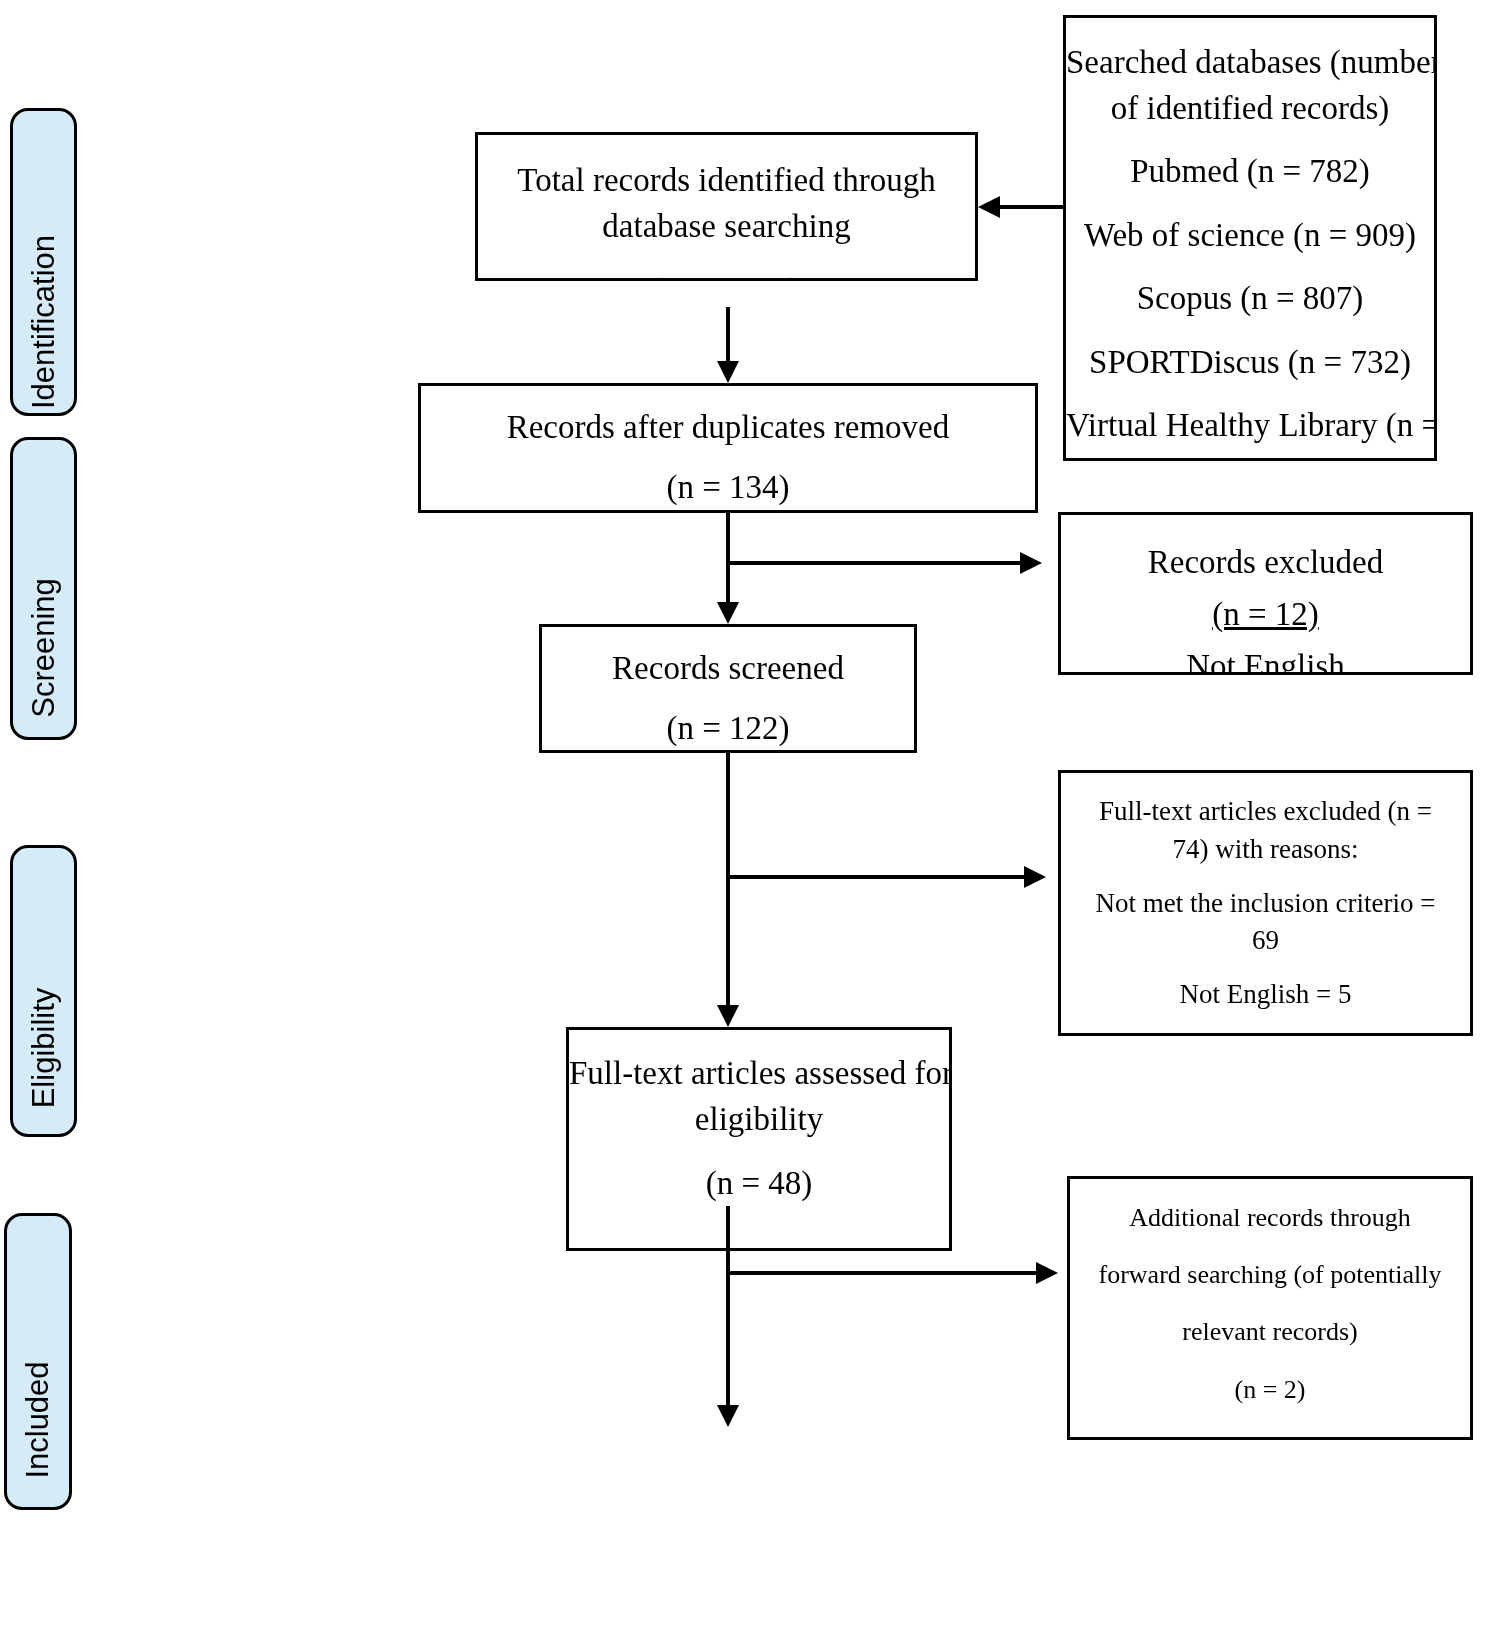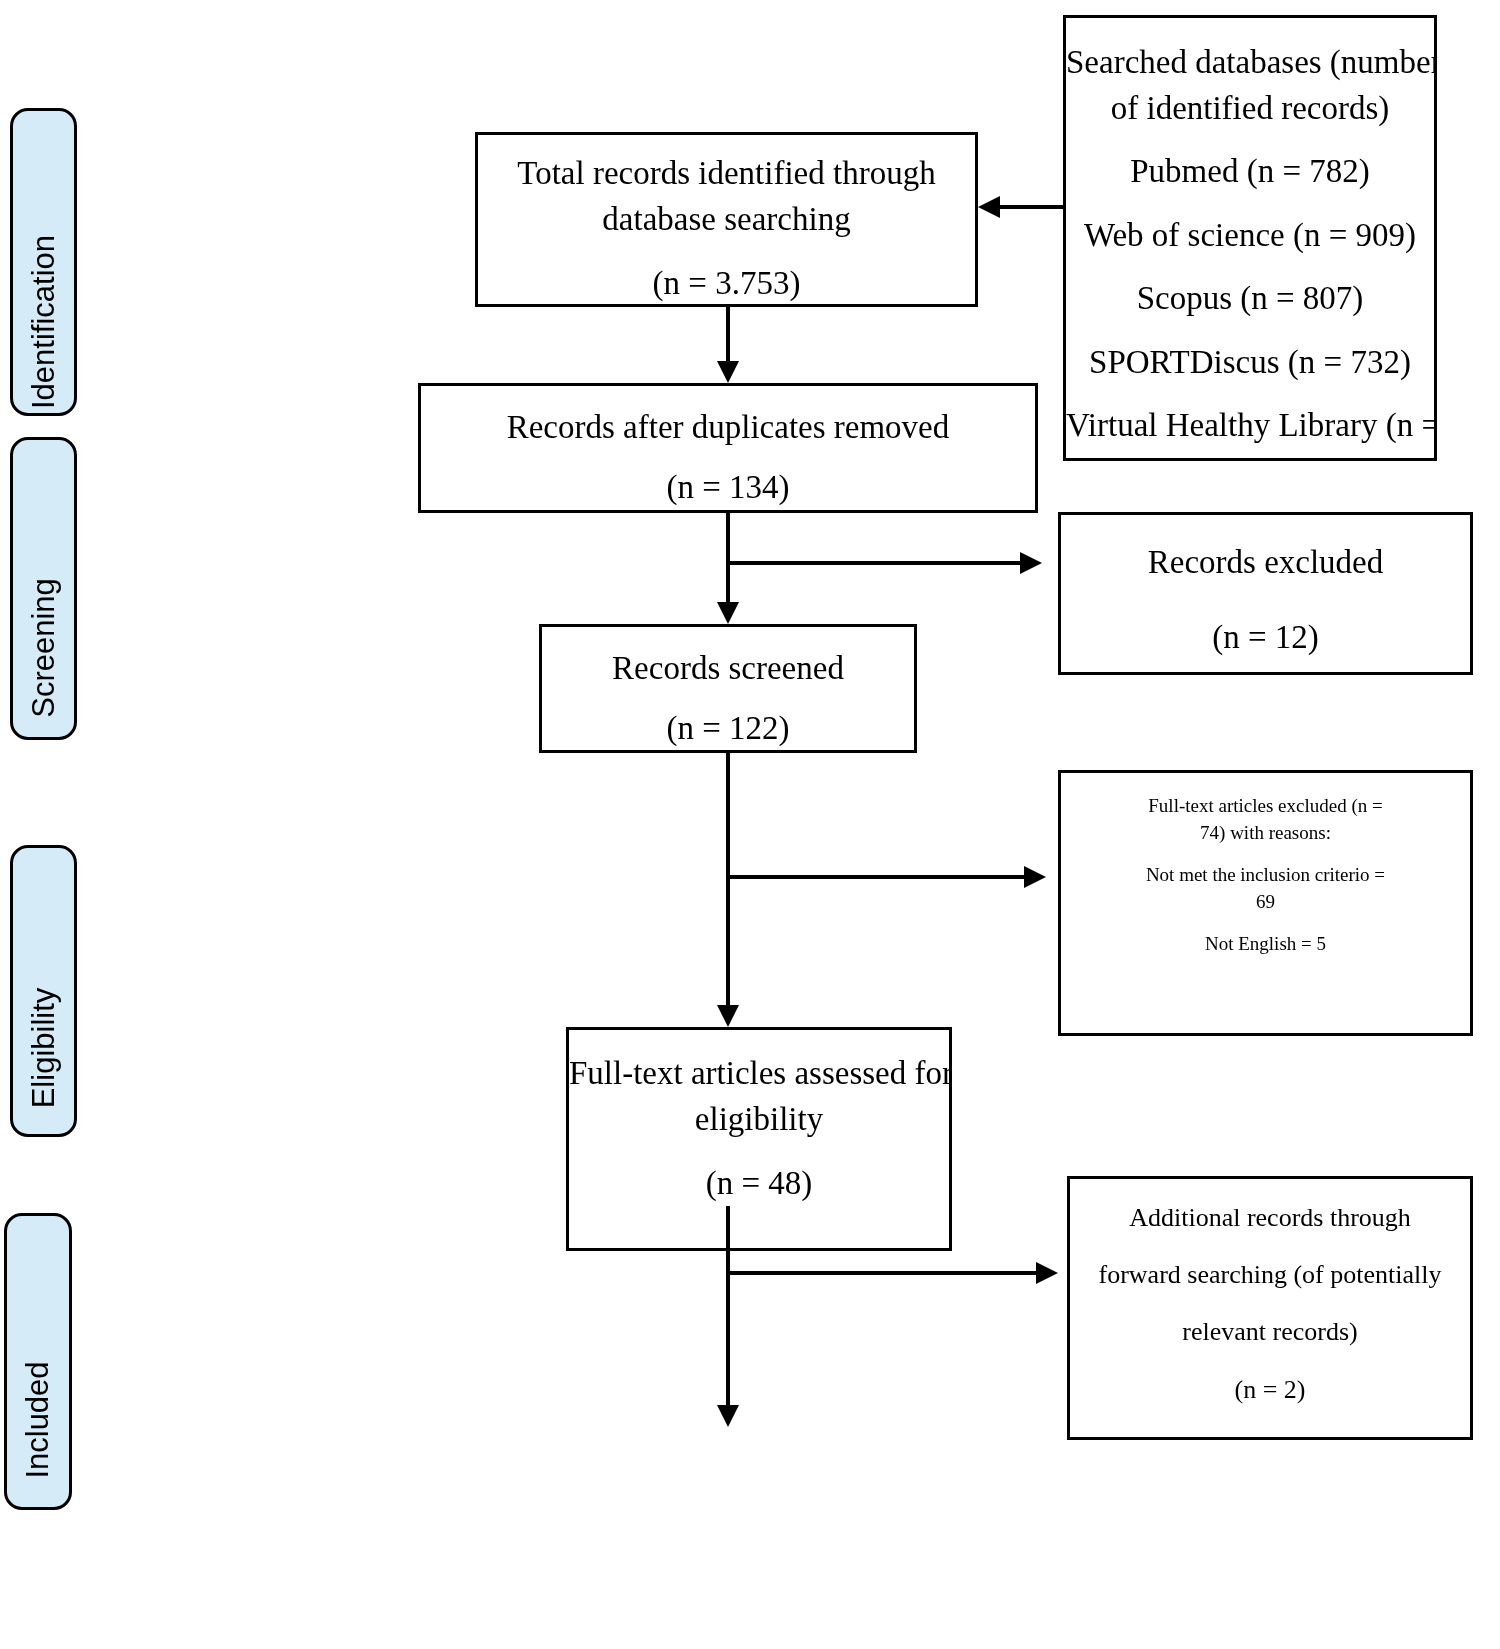--- a/index.html
+++ b/index.html
@@ -20,37 +20,37 @@
     text-align: center;
     overflow: hidden;
     box-sizing: border-box;
   }
   .fbox p {
     margin: 0;
     white-space: pre;
     font-size: 33px;
     line-height: 1.4;
   }
-  .b-total     { left: 475px;  top: 132px;  width: 503px; height: 175px; padding-top: 15px; }
+  .b-total     { left: 475px;  top: 132px;  width: 503px; height: 149px; padding-top: 22px; }
   .b-total p + p { margin-top: 18px; }
   .b-dup       { left: 418px;  top: 383px;  width: 620px; height: 130px; padding-top: 18px; }
   .b-dup p + p { margin-top: 14px; }
   .b-screened  { left: 539px;  top: 624px;  width: 378px; height: 129px; padding-top: 18px; }
   .b-screened p + p { margin-top: 14px; }
   .b-assessed  { left: 537px;  top: 1027px; width: 386px; height: 224px; padding-top: 20px; margin-left: 29px; }
   .b-assessed p + p { margin-top: 18px; }
   .b-studies   { left: 562px;  top: 1427px; width: 388px; height: 206px; padding-top: 24px; }
   .b-studies p + p { margin-top: 20px; }
   .b-db        { left: 1063px; top: 15px;   width: 374px; height: 446px; padding-top: 22px; }
   .b-db p { line-height: 1.38; }
   .b-db p + p  { margin-top: 18px; }
   .b-excl      { left: 1058px; top: 512px;  width: 415px; height: 163px; padding-top: 24px; }
-  .b-excl p + p { margin-top: 29px; }
+  .b-excl p + p { margin-top: 6px; text-decoration: underline; }
   .b-ftexcl    { left: 1058px; top: 770px;  width: 415px; height: 266px; padding-top: 20px; }
-  .b-ftexcl p  { font-size: 19px; }
+  .b-ftexcl p  { font-size: 27px; }
   .b-ftexcl p + p { margin-top: 16px; }
   .b-add       { left: 1067px; top: 1176px; width: 406px; height: 264px; padding-top: 10px; }
   .b-add p     { font-size: 26px; line-height: 2.2; }
 
   
   .stage {
     position: absolute;
     background: #d6ebf8;
     border: 3px solid #000000;
     border-radius: 18px;

